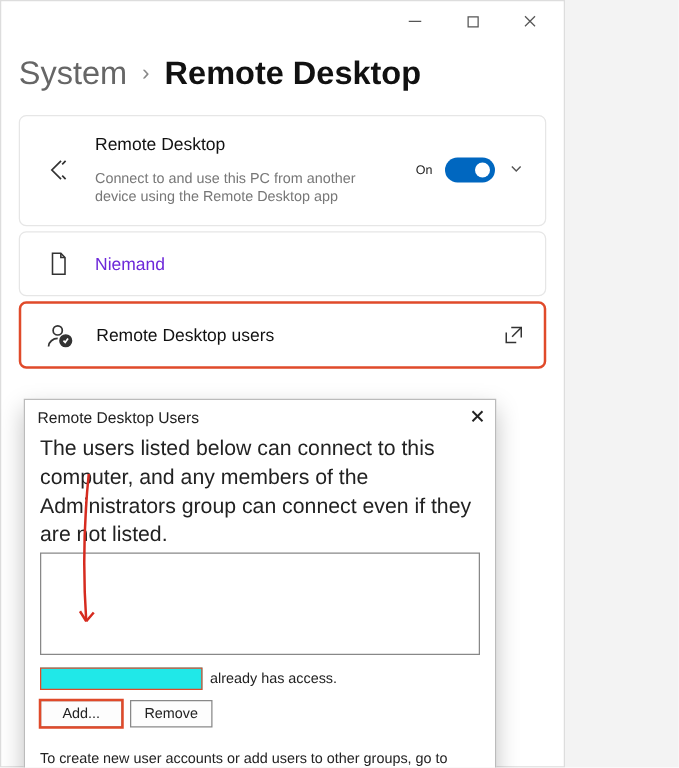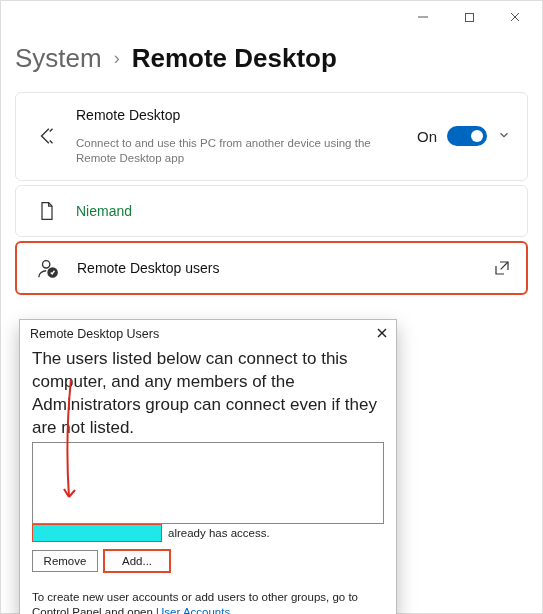--- a/index.html
+++ b/index.html
@@ -1,51 +1,51 @@
 <!DOCTYPE html>
 <html><head>
 <meta charset="utf-8">
 <style>
 * { box-sizing: border-box; margin: 0; padding: 0; }
 body { font-family: "Segoe UI", Arial, sans-serif; background: #f3f3f3; width: 543px; height: 614px; overflow: hidden; position: relative; }
 
-.window { background: #fff; width: 543px; height: 614px; position: relative; border: 1px solid #ddd; }
+.window { background: #fff; width: 452px; height: 614px; position: relative; border: 1px solid #ddd; }
 
 .titlebar { height: 32px; display: flex; justify-content: flex-end; align-items: center; padding: 0 4px; }
 .titlebar .win-btn { width: 46px; height: 32px; display: flex; align-items: center; justify-content: center; color: #555; font-size: 12px; }
 .titlebar .win-btn svg { stroke: #555; }
 
 .breadcrumb { padding: 10px 14px 18px 14px; display: flex; align-items: center; gap: 12px; }
 .breadcrumb .crumb-sys { font-size: 26px; color: #666; font-weight: 400; }
 .breadcrumb .chev { color: #888; font-size: 18px; }
 .breadcrumb .crumb-title { font-size: 26px; font-weight: 600; color: #111; }
 
 .cards { padding: 0 14px; display: flex; flex-direction: column; gap: 4px; }
 .card { background: #fff; border: 1px solid #e6e6e6; border-radius: 6px; padding: 14px 16px; display: flex; align-items: center; gap: 14px; }
 .card.highlight { border: 2px solid #e04a2a; }
 .card .icon-col { width: 30px; display: flex; align-items: center; justify-content: center; }
 .card .text-col { flex: 1; }
 .card .title { font-size: 14px; color: #111; font-weight: 400; }
 .card .sub { font-size: 11.5px; color: #777; margin-top: 13px; line-height: 1.3; }
 .card .right-col { display: flex; align-items: center; gap: 10px; }
-.on-label { font-size: 15px; color: #222; }
+.on-label { font-size: 10px; color: #222; }
 .toggle { width: 40px; height: 20px; background: #0067c0; border-radius: 10px; position: relative; }
 .toggle::after { content: ""; position: absolute; width: 12px; height: 12px; background: #fff; border-radius: 50%; top: 4px; right: 4px; }
 .chev-down { color: #666; font-size: 14px; }
-.pc-name { font-size: 14px; color: #15803d; }
+.pc-name { font-size: 14px; color: #6d28d9; }
 .open-icon { color: #333; }
 
 .dialog { position: absolute; left: 18px; top: 318px; width: 378px; background: #fff; border: 1px solid #bbb; box-shadow: 0 8px 18px rgba(0,0,0,0.25); }
 .dlg-titlebar { display: flex; align-items: center; justify-content: space-between; padding: 6px 8px 6px 10px; }
 .dlg-title { font-size: 12.5px; font-weight: 400; color: #222; }
 .dlg-close { font-size: 14px; color: #333; font-weight: bold; }
 .dlg-body { padding: 0 12px 10px 12px; }
 .dlg-desc { font-size: 17px; color: #222; line-height: 1.35; margin-bottom: 2px; }
 .dlg-list { width: 100%; height: 82px; border: 1px solid #888; background: #fff; }
-.dlg-access-row { display: flex; align-items: center; gap: 6px; }
+.dlg-access-row { display: flex; align-items: center; gap: 6px; margin-top: 10px; }
 .redacted { width: 130px; height: 18px; background: #20e8e8; border: 1px solid #e04a2a; }
 .access-text { font-size: 11.5px; color: #222; }
 .dlg-btnrow { display: flex; gap: 6px; margin-top: 8px; }
 .dlg-btn { min-width: 66px; height: 22px; border: 1px solid #888; background: #fdfdfd; font-size: 11.5px; color: #222; padding: 0 8px; display:flex; align-items:center; justify-content:center; }
 .dlg-btn.add-hl { outline: 2px solid #e04a2a; outline-offset: -1px; }
 .dlg-hint { font-size: 11.5px; color: #222; margin-top: 18px; line-height: 1.35; }
 .dlg-hint a { color: #0067c0; text-decoration: underline; }
 .dlg-footer { display: flex; justify-content: flex-end; gap: 6px; padding: 8px 12px 12px 12px; }
 .dlg-footer .dlg-btn { min-width: 74px; }
 
@@ -154,22 +154,22 @@
       </span>
     </div>
     <div class="dlg-body">
       <div class="dlg-desc">The users listed below can connect to this computer, and any members of the Administrators group can connect even if they are not listed.</div>
       <div class="dlg-list"></div>
       <div class="dlg-access-row">
         <div class="redacted"></div>
         <span class="access-text">already has access.</span>
       </div>
       <div class="dlg-btnrow">
+        <div class="dlg-btn add-hl">Add...</div>
         <div class="dlg-btn">Remove</div>
-        <div class="dlg-btn add-hl">Add...</div>
       </div>
       <div class="dlg-hint">
         <span>To create new user accounts or add users to other groups, go to Control Panel and open </span><a href="#">User Accounts</a><span>.</span>
       </div>
     </div>
     <div class="dlg-footer">
       <div class="dlg-btn">OK</div>
       <div class="dlg-btn">Cancel</div>
     </div>
   </div>

